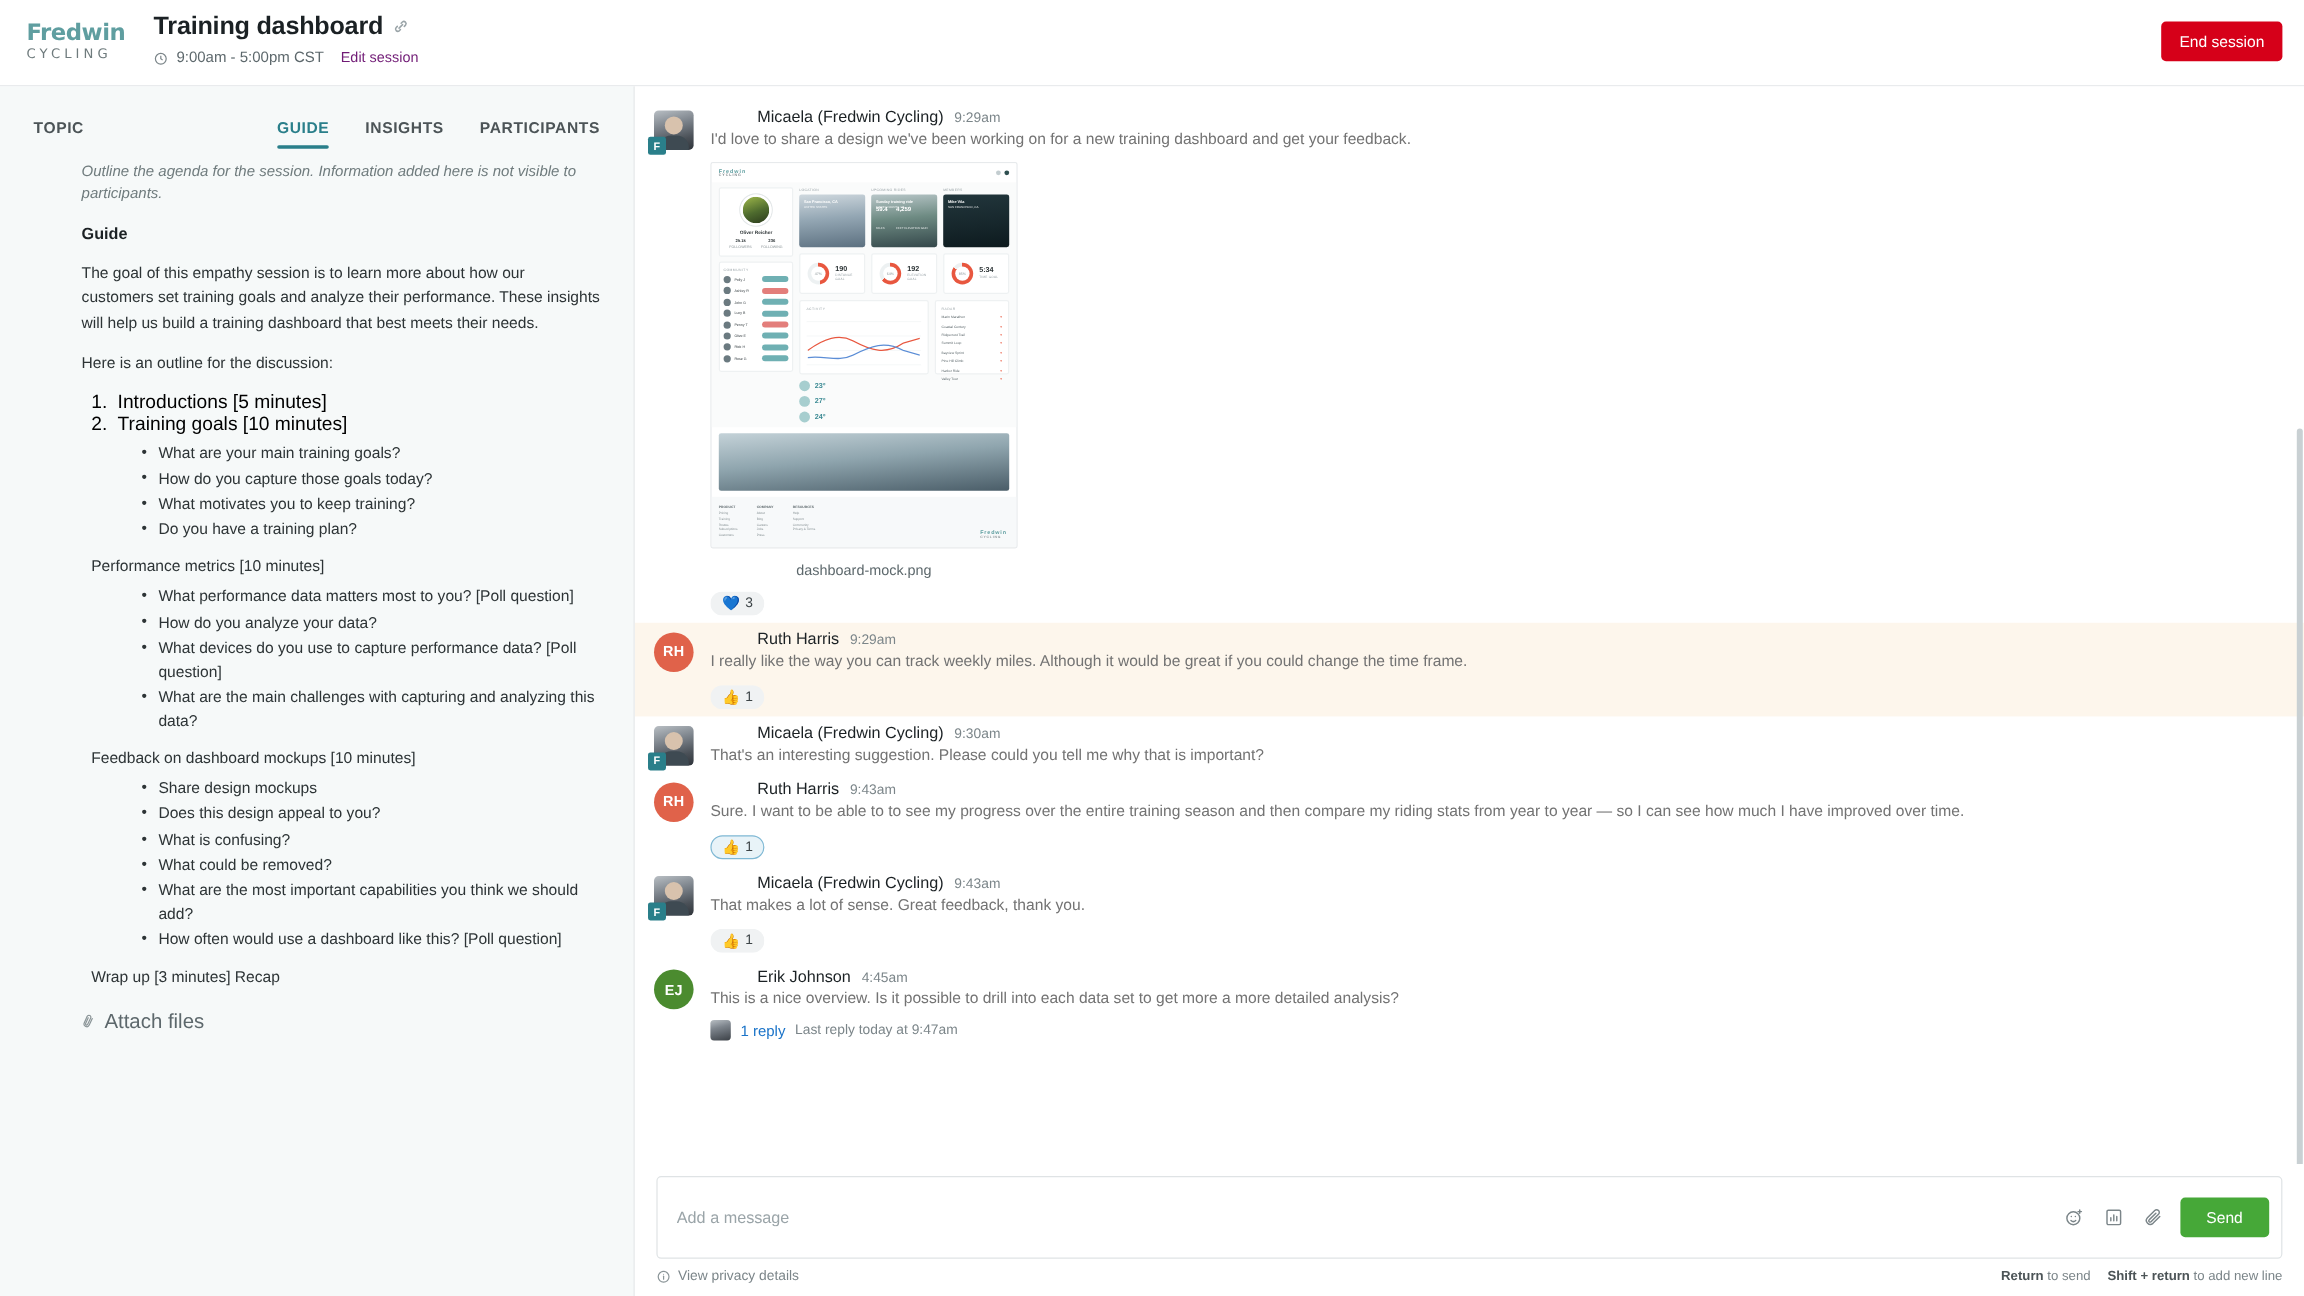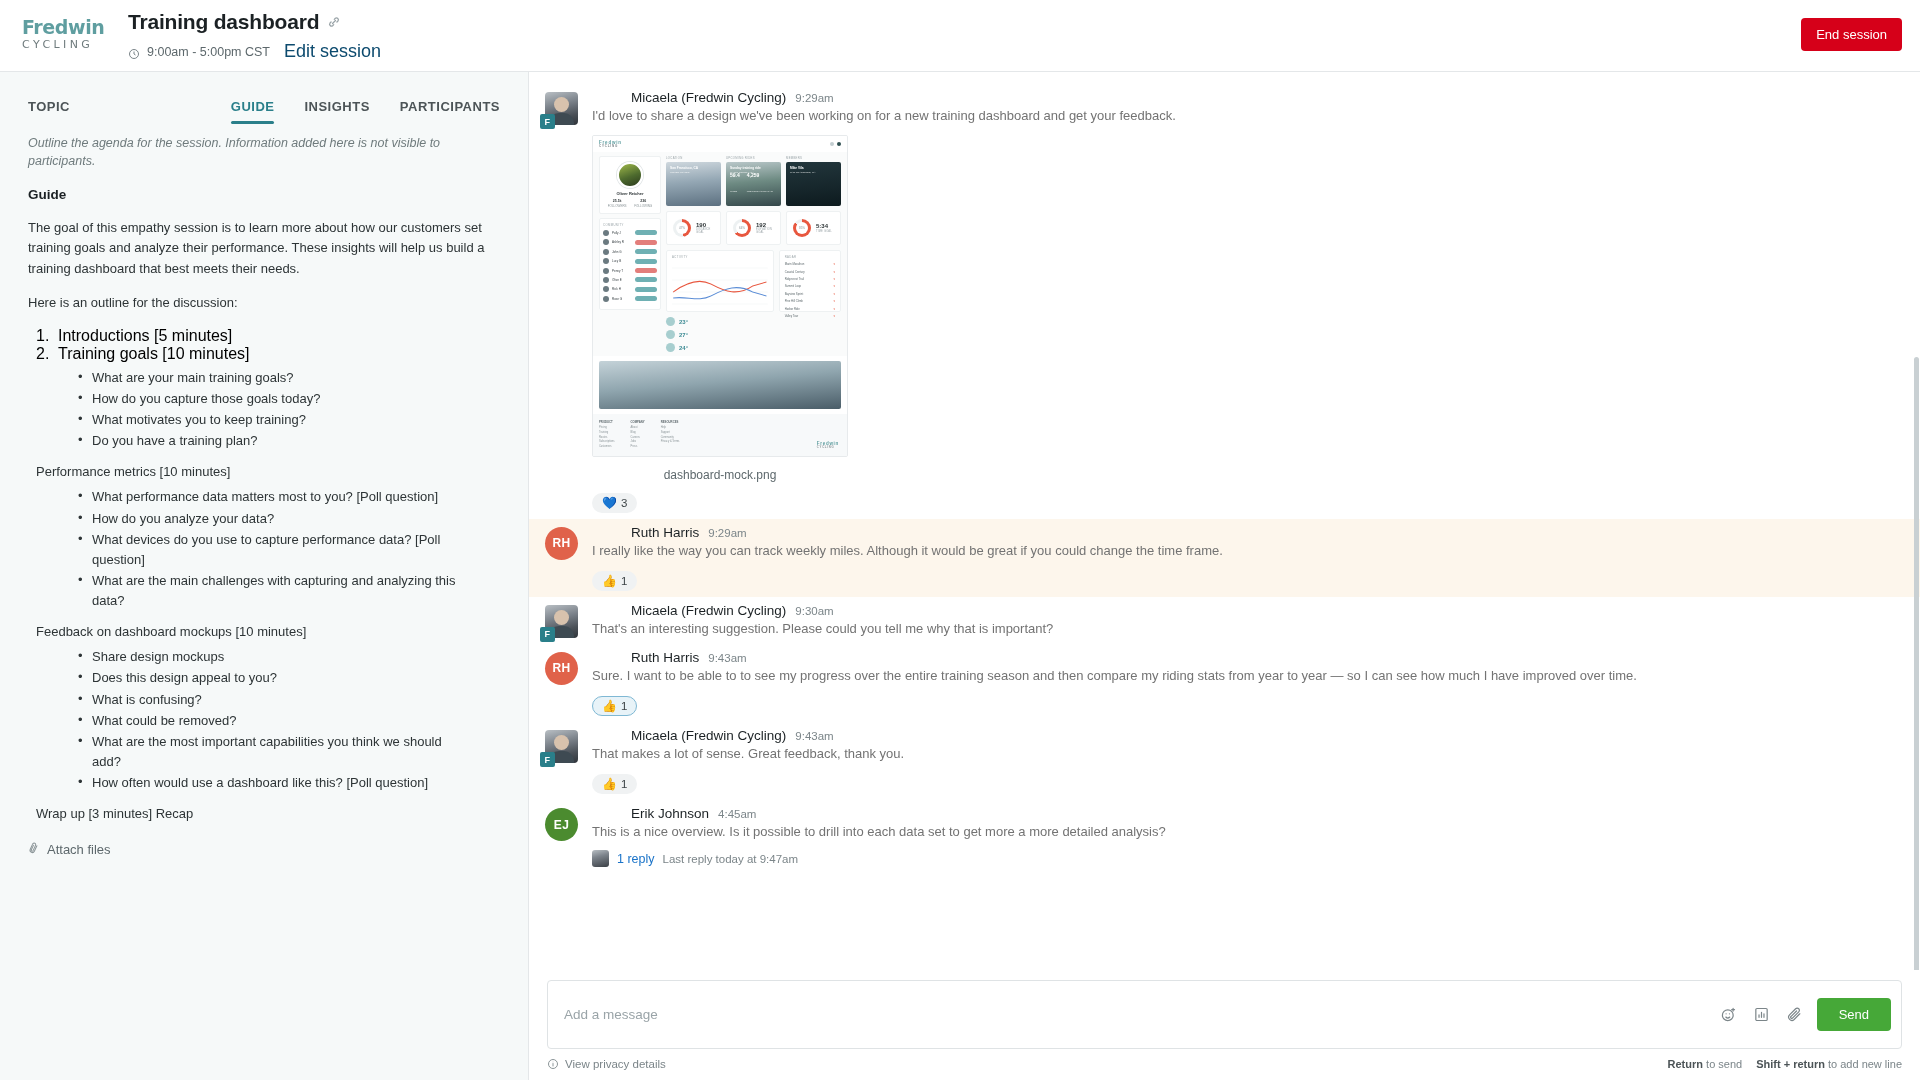--- a/index.html
+++ b/index.html
@@ -25,21 +25,21 @@
     font-size: 11px; color: #6f7b7d; letter-spacing: 3.4px;
     margin-top: 2px; font-family: "DejaVu Sans", sans-serif;
   }
   .hdr-main { position: absolute; left: 128px; top: 10px; }
   .hdr-title-row { display: flex; align-items: center; gap: 8px; }
   .hdr-title { font-size: 21px; font-weight: bold; color: #1b2124; letter-spacing: -0.2px; }
   .link-icon { color: #9aa4a8; font-size: 13px; display: inline-block; transform: translateY(1px); }
   .hdr-sub { display: flex; align-items: center; gap: 7px; margin-top: 7px; }
   .clock-icon { width: 12px; height: 12px; display: inline-block; }
   .hdr-time { font-size: 12.5px; color: #5d686c; }
-  .edit-session { font-size: 18px; color: #0c4a6e; cursor: pointer; margin-left: 7px; }
+  .edit-session { font-size: 12px; color: #701a75; cursor: pointer; margin-left: 7px; }
   .end-session {
     position: absolute; right: 18px; top: 18px;
     background: #d60019; color: #fff; border: none; border-radius: 4px;
     font-size: 13px; font-family: "Liberation Sans", sans-serif;
     padding: 9px 15px; cursor: pointer; font-weight: normal;
   }
 
   
   .sidebar {
     position: absolute; top: 72px; left: 0; width: 529px; height: 1008px;
@@ -55,21 +55,21 @@
     position: relative;
   }
   .tab.topic { margin-right: auto; }
   .tab.active { color: #2a7f8a; }
   .tab.active:after {
     content: ''; position: absolute; left: 0; right: 0; bottom: 0;
     height: 3px; background: #2a7f8a; border-radius: 2px;
   }
   .tab + .tab { margin-left: 30px; }
 
-  .guide-body { padding: 10px 28px 0 28px; }
+  .guide-body { padding: 10px 28px 0 28px; margin-left: 40px; }
   .guide-hint {
     font-size: 12.5px; font-style: italic; color: #6f7b7d;
     line-height: 1.45; margin-bottom: 17px; max-width: 440px;
   }
   .guide-h { font-size: 13.5px; font-weight: bold; color: #1b2124; margin-bottom: 16px; }
   .guide-p {
     font-size: 13px; color: #2d3436; line-height: 1.55;
     margin-bottom: 14px; max-width: 466px;
   }
   .guide-ol { list-style: none; margin: 0 0 0 8px; }
@@ -80,21 +80,21 @@
     font-size: 13px; color: #2d3436; line-height: 1.55;
     position: relative; padding-left: 14px; margin-bottom: 1px;
     max-width: 385px;
   }
   .sub-ul li:before {
     content: '\2022'; position: absolute; left: 0; top: -1px; color: #2d3436; font-size: 13px;
   }
   .flat-item { font-size: 13px; color: #2d3436; line-height: 1.62; margin-left: 0; }
   .attach-files {
     display: flex; align-items: center; gap: 7px;
-    font-size: 13px; color: #5d686c; margin: 18px 0 0 0; cursor: pointer;
+    font-size: 17px; color: #5d686c; margin: 18px 0 0 0; cursor: pointer;
   }
   .clip-glyph { font-size: 12px; color: #8b9598; display: inline-block; transform: rotate(-20deg); }
 
   
   .chat {
     position: absolute; top: 72px; left: 529px; width: 1391px; height: 1008px;
     background: #ffffff; overflow: hidden;
   }
   .messages { position: absolute; top: 0; left: 0; right: 0; height: 900px; padding: 12px 0 0 0; }
   .msg { display: flex; padding: 6px 26px 6px 16px; position: relative; }

